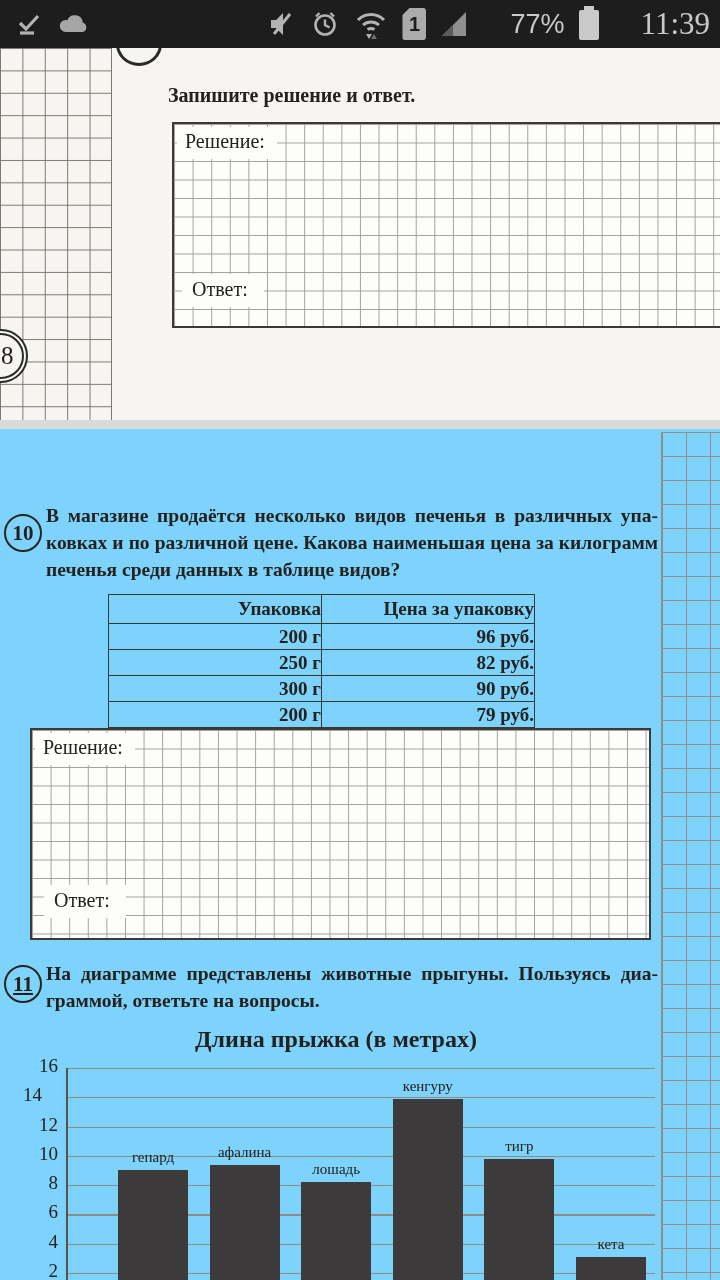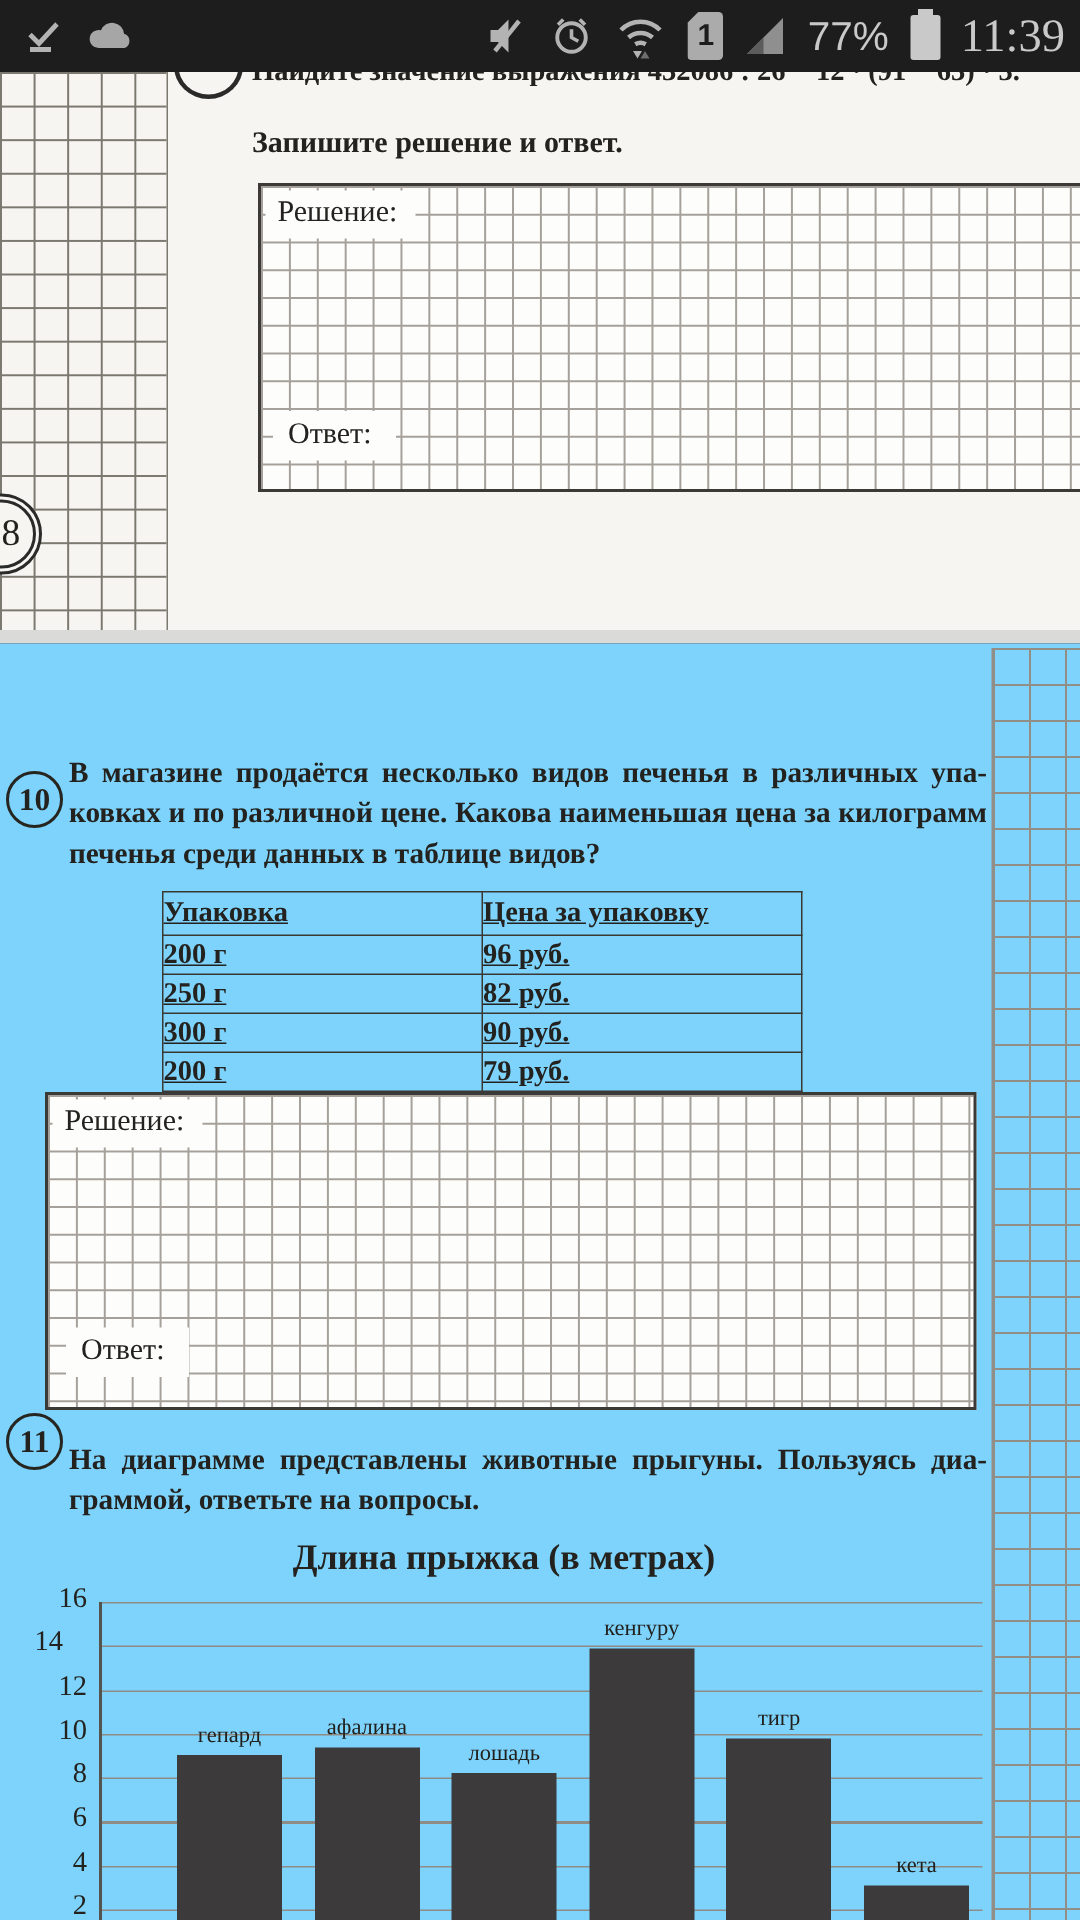--- a/index.html
+++ b/index.html
@@ -3,21 +3,21 @@
 <meta charset="utf-8">
 <style>
   html,body{margin:0;padding:0;}
   body{width:720px;height:1280px;position:relative;overflow:hidden;background:#111;
        font-family:"Liberation Serif",serif;color:#23221e;}
 
   
   .status-bar{position:absolute;top:0;left:0;width:720px;height:48px;background:#1d1d1d;
     display:flex;align-items:center;box-sizing:border-box;padding:0 10px 0 16px;gap:14px;}
   .sb-spacer{flex:1;}
-  .sb-text{color:#c9c9c9;font-family:"Liberation Sans",sans-serif;line-height:48px;}
+  .sb-text{color:#c9c9c9;font-family:"Liberation Sans",sans-serif;line-height:48px;margin-left:28px;}
   .sb-time{font-size:31px;font-family:Liberation Serif, serif;}
   .sb-pct{font-size:27px;}
   .sb-icon{display:flex;align-items:center;}
   .sim{width:24px;height:32px;background:#ababab;border-radius:3px;
     clip-path:polygon(0 7px,7px 0,100% 0,100% 100%,0 100%);
     display:flex;align-items:center;justify-content:center;
     font-family:"Liberation Sans",sans-serif;font-weight:bold;font-size:20px;color:#1d1d1d;}
   .battery{position:relative;width:20px;height:30px;background:#c9c9c9;border-radius:2px;margin-top:2px;}
   .battery::before{content:"";position:absolute;top:-4px;left:5px;width:10px;height:4px;background:#c9c9c9;}
 
@@ -51,28 +51,28 @@
 
   
   .photo2{position:absolute;top:429px;left:0;width:720px;height:851px;background:#7dd3fc;overflow:hidden;}
   .gridR{position:absolute;left:661px;top:3px;width:59px;height:848px;
     background-image:linear-gradient(to bottom,#918e87 1.3px,transparent 1.3px),
                      linear-gradient(to right,#918e87 1.3px,transparent 1.3px);
     background-size:24px 24px;border-left:1.3px solid #918e87;box-sizing:border-box;}
   .numcircle{position:absolute;width:38px;height:38px;border:2.5px solid #26251f;border-radius:50%;
     display:flex;align-items:center;justify-content:center;font-size:21px;font-weight:bold;box-sizing:border-box;}
   .c10{left:4px;top:85px;}
-  .c11{left:4px;top:513px;}
+  .c11{left:4px;top:536px;text-decoration:underline;}
   .ptext{position:absolute;left:46px;width:612px;font-size:19.5px;font-weight:bold;line-height:27px;}
   .t10{top:73px;}
   .t11{top:531px;}
   .just{text-align:justify;text-align-last:justify;}
 
   .ttable{position:absolute;left:108px;top:165px;border-collapse:collapse;font-weight:bold;font-size:19px;}
-  .ttable th,.ttable td{border:1.6px solid #3a3833;text-align:left;padding:0;text-decoration:underline;}
+  .ttable th,.ttable td{border:1.6px solid #3a3833;text-align:right;padding:0;}
   .ttable th{width:212px;height:28px;font-weight:bold;}
   .ttable td{height:25px;}
 
   .box2{left:30px;top:299px;width:621px;height:212px;}
   .box2 .ans-label{top:155px;left:12px;}
 
   
   .chart-title{position:absolute;left:40px;top:597px;width:592px;text-align:center;
     font-size:24px;font-weight:bold;}
   .chart{position:absolute;left:0;top:627px;width:660px;height:224px;}
@@ -132,23 +132,20 @@
   <span class="battery"></span>
   <span class="sb-text sb-time">11:39</span>
 </div>
 
 <div class="photo1">
   <div class="gridL"></div>
   <div class="circle18">
     <div class="inner">18</div>
   </div>
   <div class="p9circle"></div>
-  <div class="cutline">
-    <div>Найдите значение выражения 432086 : 26 − 12 · (91 − 63) · 3.</div>
-  </div>
   <div class="p9instr">Запишите решение и ответ.</div>
   <div class="ansbox box1">
     <div class="sol-label">Решение:</div>
     <div class="ans-label">Ответ:</div>
   </div>
 </div>
 
 <div class="separator"></div>
 
 <div class="photo2">

